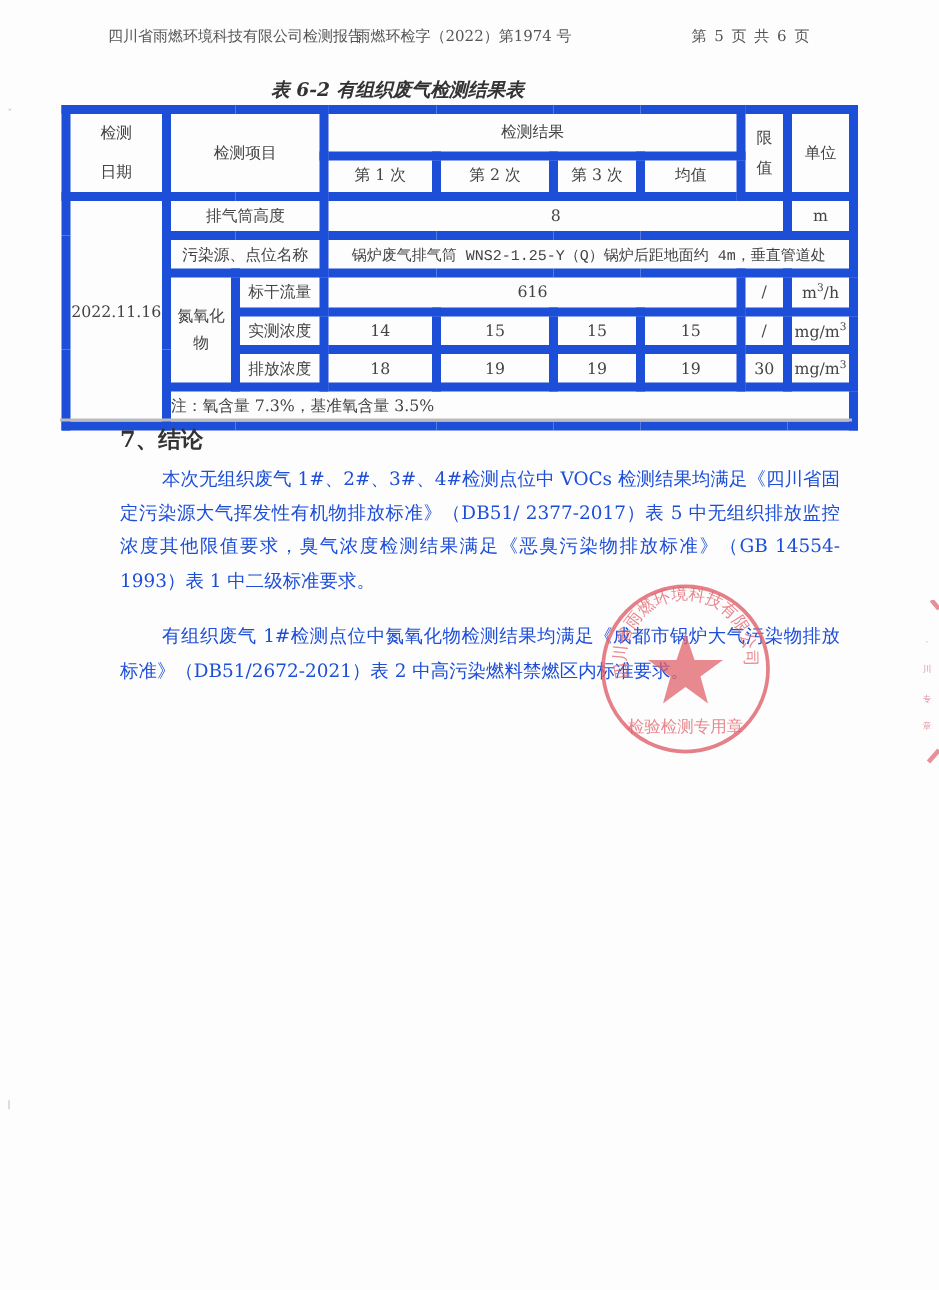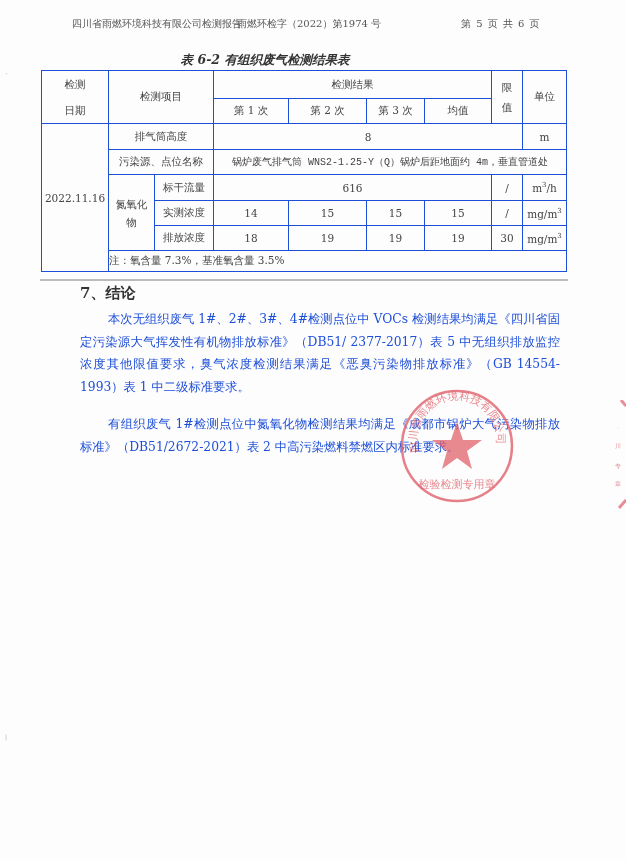--- a/index.html
+++ b/index.html
@@ -10,21 +10,21 @@
   .header { position:absolute; top:17px; left:0; width:626px; font-size:10px; color:#555; }
   .header span { position:absolute; white-space:nowrap; }
   .h-company { left:72px; }
   .h-docno { left:237px; }
   .h-page { left:461px; letter-spacing:1px; }
   .table-title { position:absolute; top:52px; left:0; width:530px; text-align:center; font-size:12.5px; font-weight:bold; color:#333;font-style:italic; }
   table.res {
     position:absolute; left:41px; top:70px; border-collapse:collapse;
     font-size:10.5px; color:#444; table-layout:fixed;
   }
-  table.res td { border:1px solid #1d4ed8; text-align:center; padding:0; vertical-align:middle; }
+  table.res td { border:6px solid #1d4ed8; text-align:center; padding:0; vertical-align:middle; }
   table.res td.note { text-align:left; height:20px; }
   .sup { font-size:7px; vertical-align:super; }
   .section-title { position:absolute; left:80px; top:284px; font-size:15px; font-weight:bold; color:#333; }
   .para { position:absolute; left:80px; width:480px; font-size:12.3px; line-height:22.5px; color:#1d4ed8; text-align:justify; }
   .p1 { top:308px; text-indent:28px; }
   .p2 { top:413px; text-indent:28px; }
   .stamp { position:absolute; left:399px; top:388px; width:116px; height:116px; }
   .edge-stamp { position:absolute; left:607px; top:400px; width:19px; height:110px; }
   .edge-mark { position:absolute; color:#aaa; font-size:6px; }
   .shadow-bottom { position:absolute; left:40px; top:279px; width:528px; height:2px; background:#bbb; }

